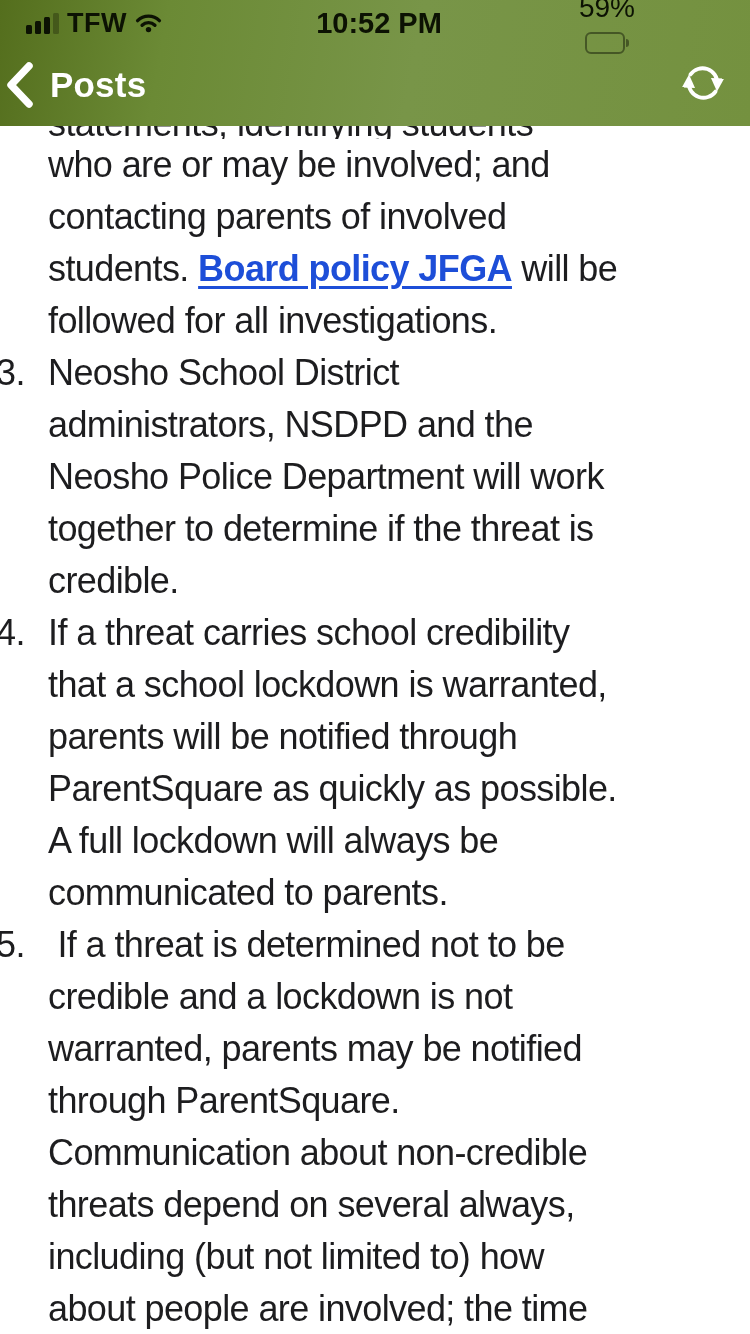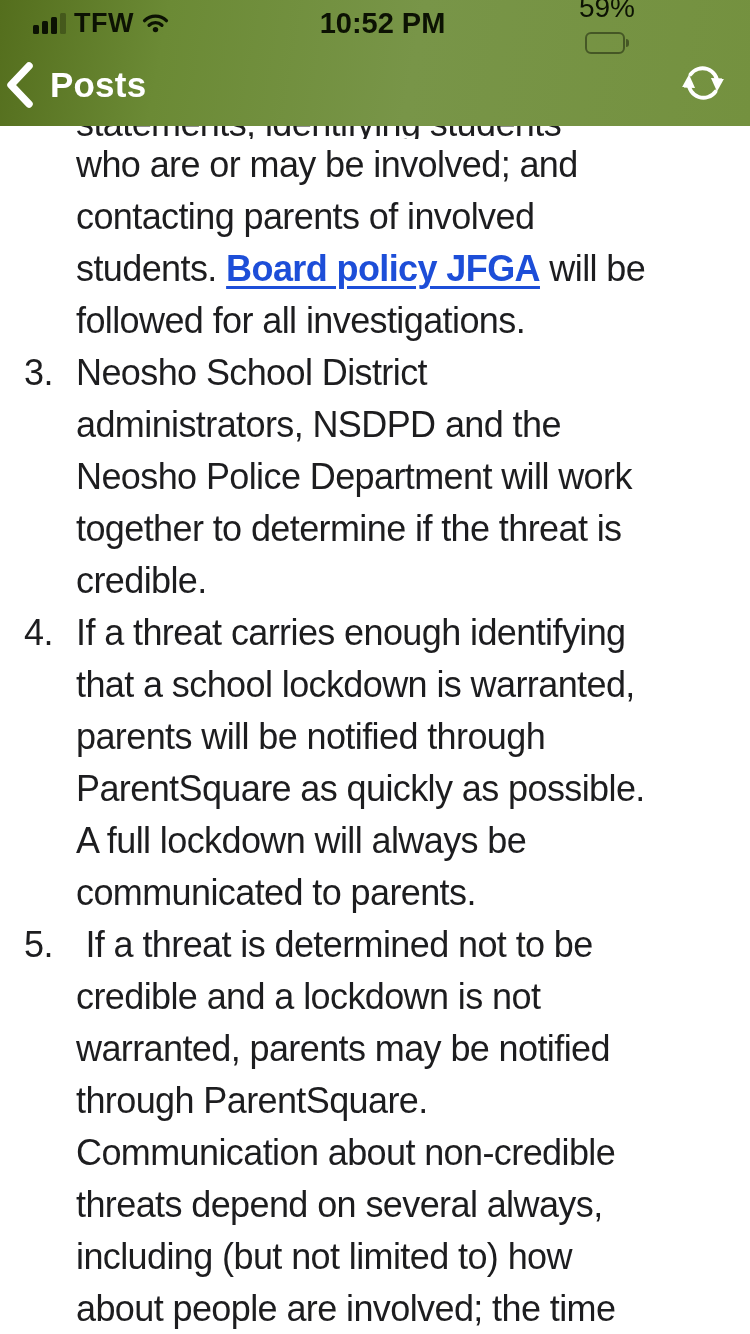--- a/index.html
+++ b/index.html
@@ -17,21 +17,21 @@
   
   .topbar {
     position: relative;
     width: 100%;
     height: 126px;
     background: linear-gradient(100deg, #546e1d 0%, #6b8a35 22%, #789548 55%, #74913f 100%);
     color: #ffffff;
   }
   .status-row {
     position: absolute;
-    top: 6px; left: 15px; right: 0;
+    top: 6px; left: 8px; right: 0;
     height: 34px;
     display: flex;
     align-items: center;
     padding: 0 18px;
     color: #0c1203;
   }
   .status-left { display: flex; align-items: center; gap: 8px; width: 250px; }
   .signal { display: flex; align-items: flex-end; gap: 3px; height: 22px; }
   .signal .bar { width: 6px; border-radius: 1.5px; background: #0c1203; }
   .signal .b1 { height: 9px; }
@@ -65,21 +65,21 @@
     align-items: center;
   }
   .back-group { display: flex; align-items: center; gap: 14px; padding-left: 2px; cursor: default; }
   .back-chevron { display: block; }
   .back-label { color: #ffffff; font-size: 35px; font-weight: 700; letter-spacing: 0.2px; }
   .refresh-btn { position: absolute; right: 22px; top: 50%; transform: translateY(-50%); }
 
   
   .content {
     position: relative;
-    padding-left: 76px;
+    padding-left: 48px;
     padding-right: 10px;
     color: #1d1d1f;
     font-size: 36px;
     letter-spacing: -0.6px;
   }
   .line {
     position: relative;
     height: 52px;
     line-height: 52px;
     white-space: pre;
@@ -181,21 +181,21 @@
     <div class="line">contacting parents of involved</div>
     <div class="line"><span>students. </span><a class="policy-link">Board policy JFGA</a><span> will be</span></div>
     <div class="line">followed for all investigations.</div>
 
     <div class="line"><span class="num">3.</span><span>Neosho School District</span></div>
     <div class="line">administrators, NSDPD and the</div>
     <div class="line">Neosho Police Department will work</div>
     <div class="line">together to determine if the threat is</div>
     <div class="line">credible.</div>
 
-    <div class="line"><span class="num">4.</span><span>If a threat carries enough identifying</span></div>
+    <div class="line"><span class="num">4.</span><span>If a threat carries school credibility</span></div>
     <div class="line">that a school lockdown is warranted,</div>
     <div class="line">parents will be notified through</div>
     <div class="line">ParentSquare as quickly as possible.</div>
     <div class="line">A full lockdown will always be</div>
     <div class="line">communicated to parents.</div>
 
     <div class="line"><span class="num">5.</span><span> If a threat is determined not to be</span></div>
     <div class="line">credible and a lockdown is not</div>
     <div class="line">warranted, parents may be notified</div>
     <div class="line">through ParentSquare.</div>

